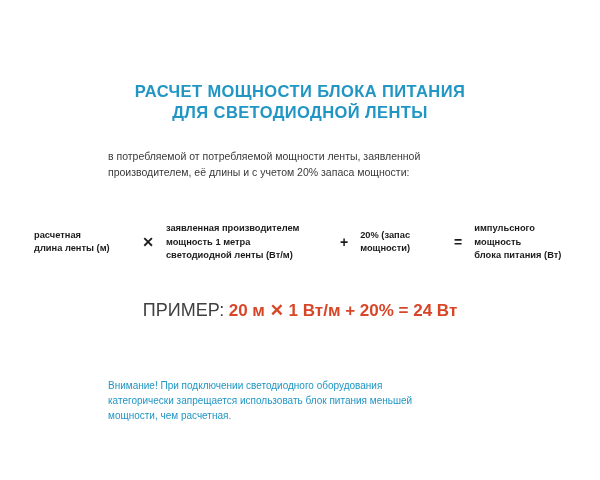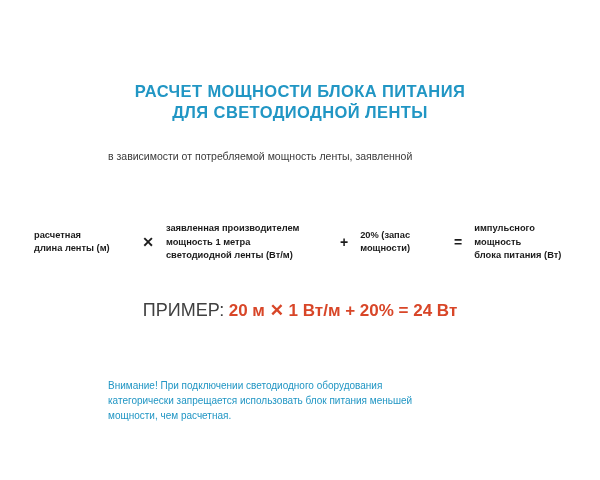--- a/index.html
+++ b/index.html
@@ -118,21 +118,22 @@
 <body>
 
 <div class="page">
 
   <div class="title-block">
     <div class="title-line">РАСЧЕТ МОЩНОСТИ БЛОКА ПИТАНИЯ</div>
     <div class="title-line">ДЛЯ СВЕТОДИОДНОЙ ЛЕНТЫ</div>
   </div>
 
   <div class="intro">
-    <div>в зависимости от потребляемой мощность ленты, заявленной</div>
+    <div>в потребляемой от потребляемой мощности ленты, заявленной</div>
+    <div>производителем, её длины и с учетом 20% запаса мощности:</div>
   </div>
 
   <div class="formula">
 
     <div class="f-term term-1">
       <div>расчетная</div>
       <div>длина ленты (м)</div>
     </div>
 
     <div class="f-op">✕</div>

